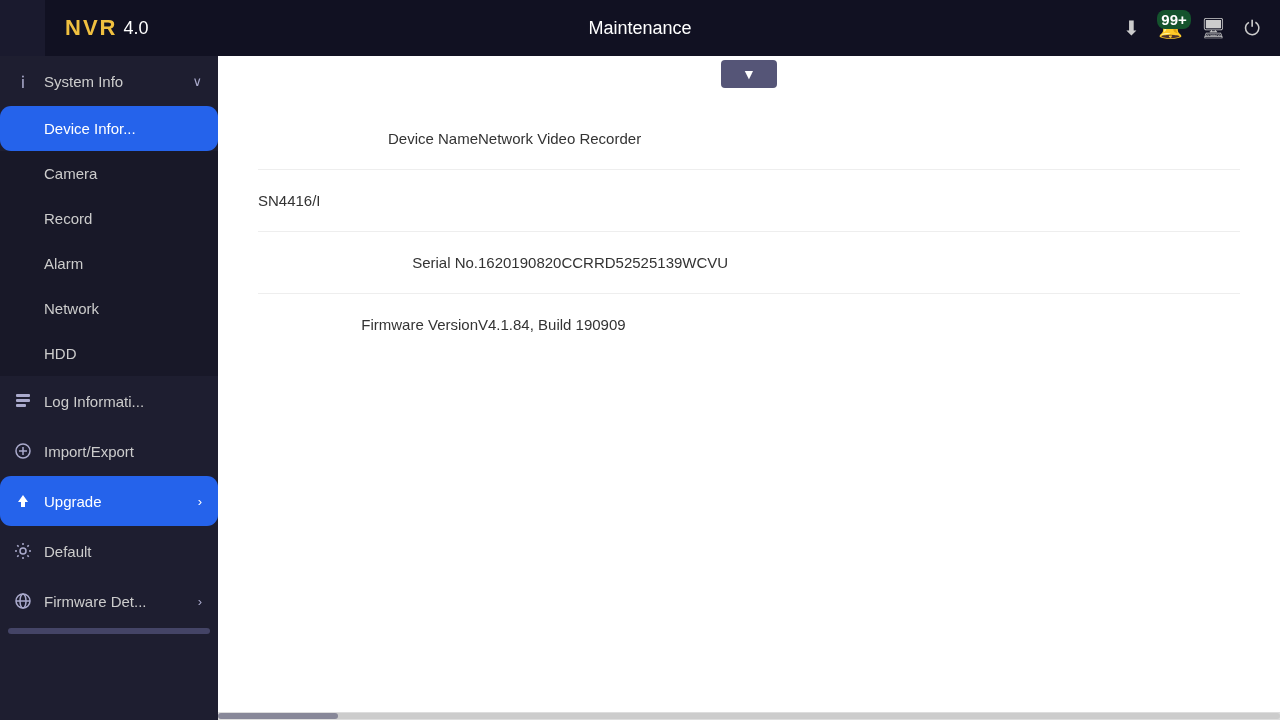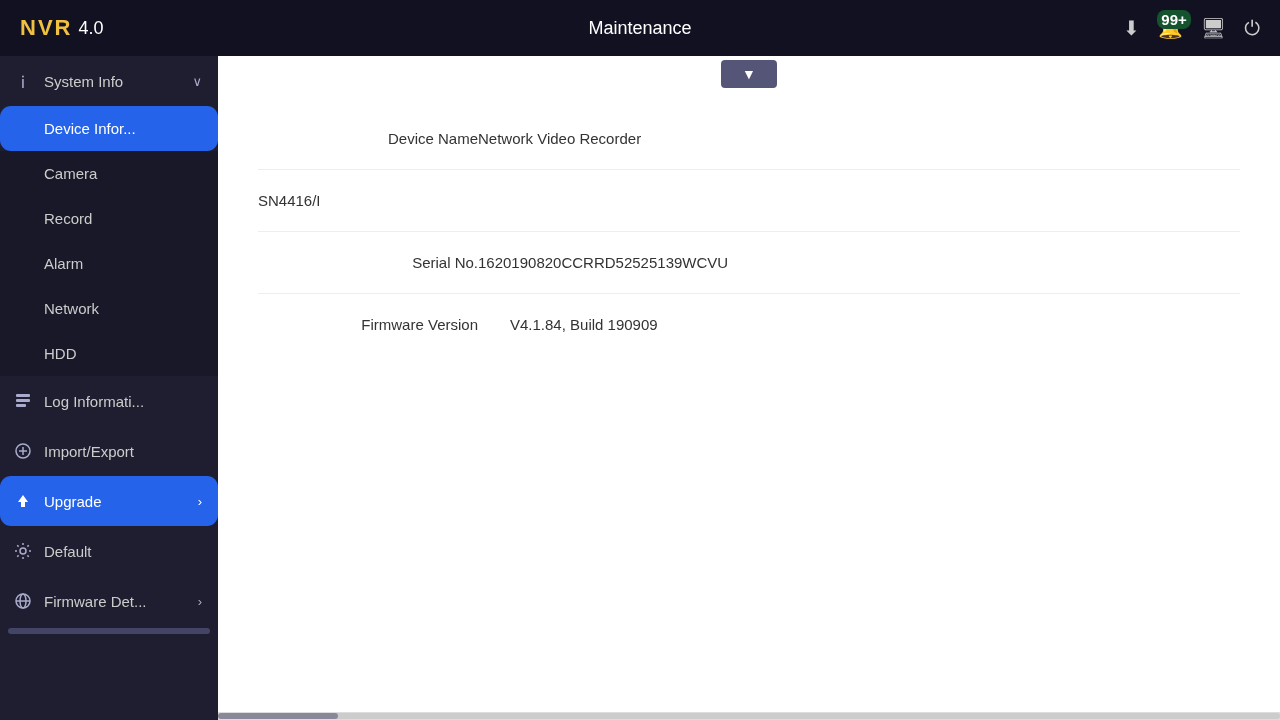--- a/index.html
+++ b/index.html
@@ -15,20 +15,21 @@
 
     
     .header {
       background: #111122;
       height: 56px;
       display: flex;
       align-items: center;
       justify-content: space-between;
       padding: 14px 20px;
       flex-shrink: 0;
+      margin-left: 45px;
     }
     .header-logo {
       display: flex;
       align-items: center;
       gap: 6px;
     }
     .logo-nvr {
       color: #f0c040;
       font-size: 22px;
       font-weight: 900;
@@ -180,21 +181,20 @@
       text-align: right;
     }
     .info-row {
       display: flex;
       align-items: flex-start;
       padding: 22px 0;
       border-bottom: 1px solid #eeeeee;
     }
     .info-row:last-child {
       border-bottom: none;
-      gap: 32px;
     }
     .info-label {
       width: 220px;
       color: #333333;
       font-size: 15px;
       font-weight: 400;
     }
     .info-value {
       color: #333333;
       font-size: 15px;

